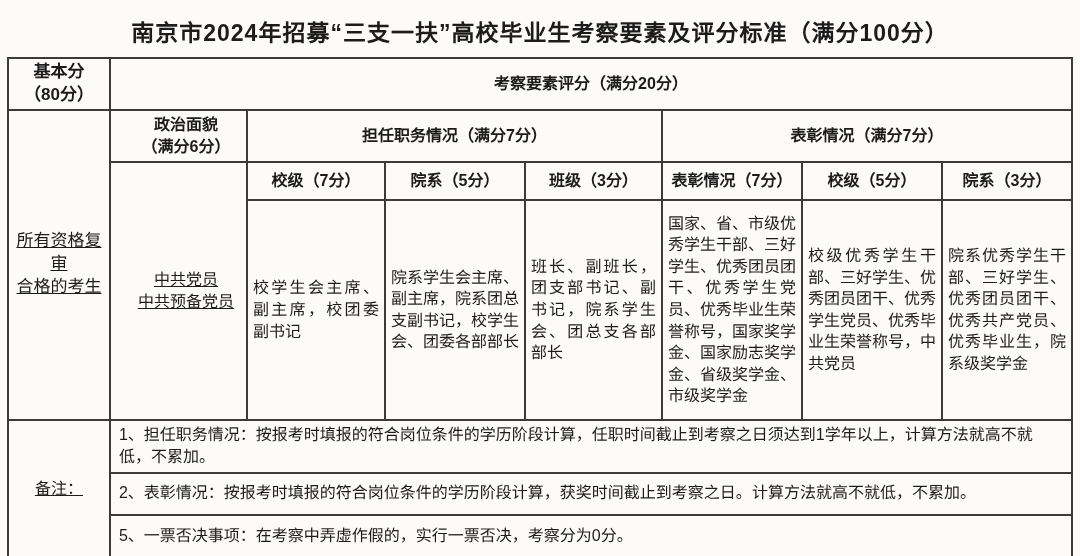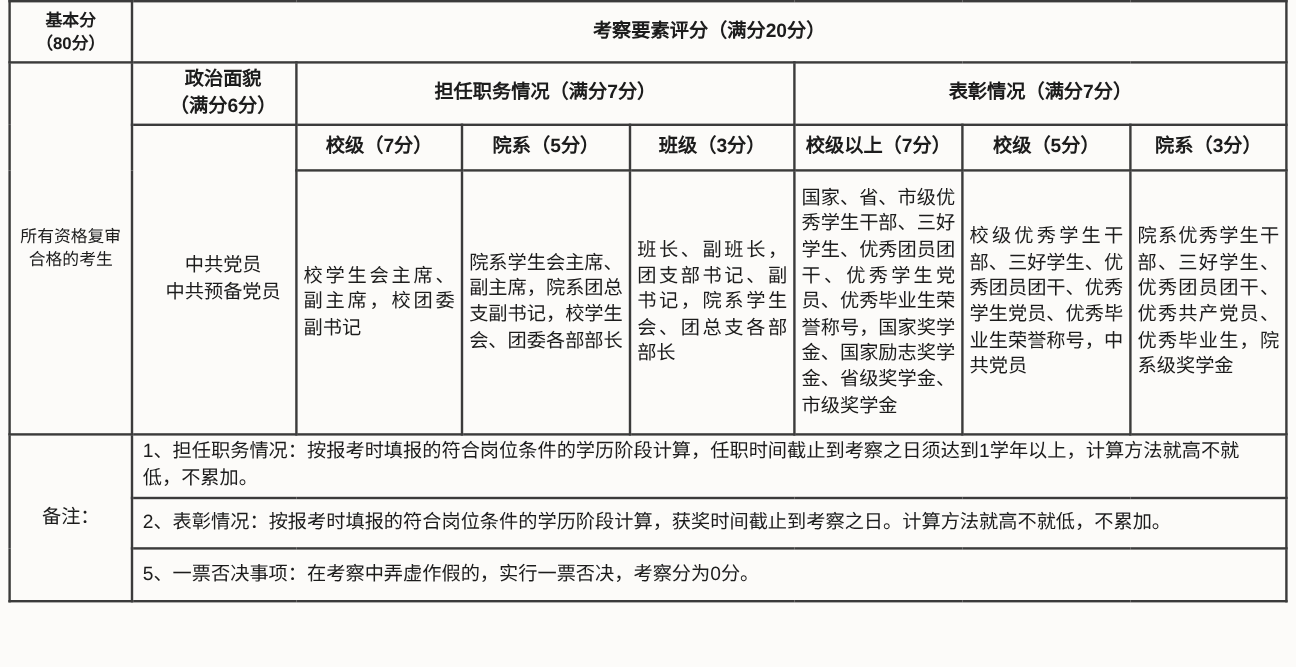--- a/index.html
+++ b/index.html
@@ -26,38 +26,39 @@
   td {
     border: 2px solid #3b3b3b;
     vertical-align: middle;
     padding: 2px 5px;
     line-height: 1.35;
     font-size: 16px;
     overflow: hidden;
   }
   .pre { white-space: pre-line; padding-left: 20px; }
   .hd { font-weight: bold; text-align: center; }
-  .center { text-align: center; }
+  .center { text-align: center; text-decoration: underline; }
   .just { text-align: justify; text-justify: inter-character; }
-  .small { font-size: 14px; padding: 2px 2px; }
+  .small { font-size: 17px; padding: 2px 2px; }
   .note { text-align: left; font-size: 16px; line-height: 1.4; padding: 3px 8px; }
   .note b { font-weight: normal; }
   .r1 { height: 51px; }
   .r2 { height: 52px; }
   .r3 { height: 38px; }
   .r4 { height: 220px; }
   .r5 { height: 52px; }
   .r6 { height: 42px; border-radius: 14px; }
   .r7 { height: 44px; }
 </style>
 </head>
 <body>
 
 <div class="page">
 
+  <div class="title">南京市2024年招募“三支一扶”高校毕业生考察要素及评分标准（满分100分）</div>
 
   <table class="main-table">
     <colgroup>
       <col style="width:102px">
       <col style="width:137px">
       <col style="width:138px">
       <col style="width:140px">
       <col style="width:137px">
       <col style="width:140px">
       <col style="width:140px">
@@ -79,21 +80,21 @@
       <td class="hd" colspan="3">担任职务情况（满分7分）</td>
       <td class="hd" colspan="3">表彰情况（满分7分）</td>
     </tr>
 
     <tr class="r3">
       <td class="center pre" rowspan="2">中共党员
 中共预备党员</td>
       <td class="hd">校级（7分）</td>
       <td class="hd">院系（5分）</td>
       <td class="hd">班级（3分）</td>
-      <td class="hd">校级以上（7分）</td>
+      <td class="hd">表彰情况（7分）</td>
       <td class="hd">校级（5分）</td>
       <td class="hd">院系（3分）</td>
     </tr>
 
     <tr class="r4">
       <td class="just">校学生会主席、副主席，校团委副书记</td>
       <td class="just">院系学生会主席、副主席，院系团总支副书记，校学生会、团委各部部长</td>
       <td class="just">班长、副班长，团支部书记、副书记，院系学生会、团总支各部部长</td>
       <td class="just">国家、省、市级优秀学生干部、三好学生、优秀团员团干、优秀学生党员、优秀毕业生荣誉称号，国家奖学金、国家励志奖学金、省级奖学金、市级奖学金</td>
       <td class="just">校级优秀学生干部、三好学生、优秀团员团干、优秀学生党员、优秀毕业生荣誉称号，中共党员</td>

